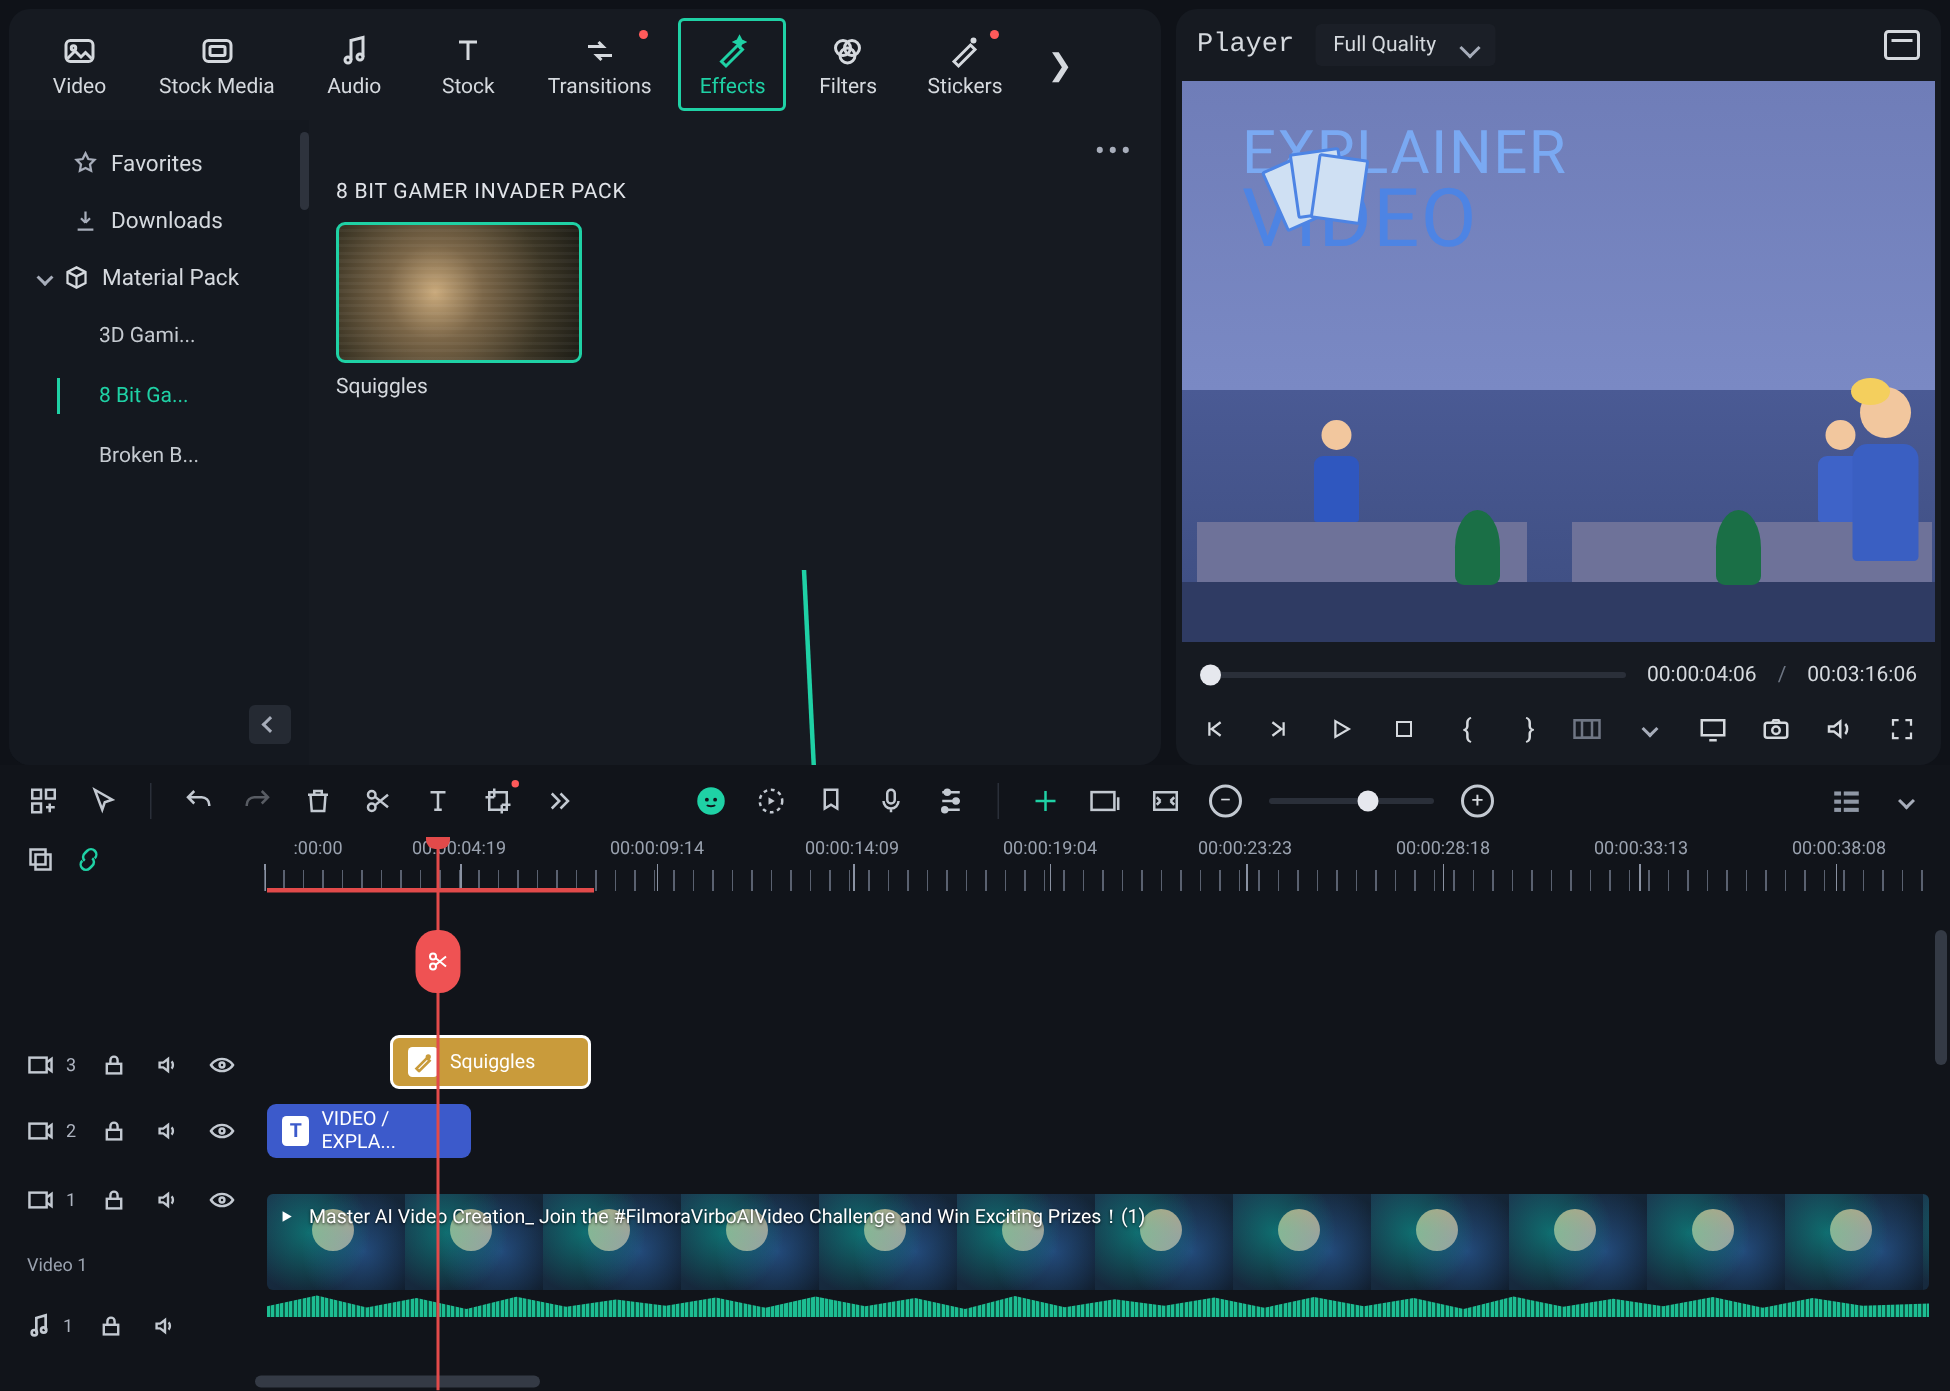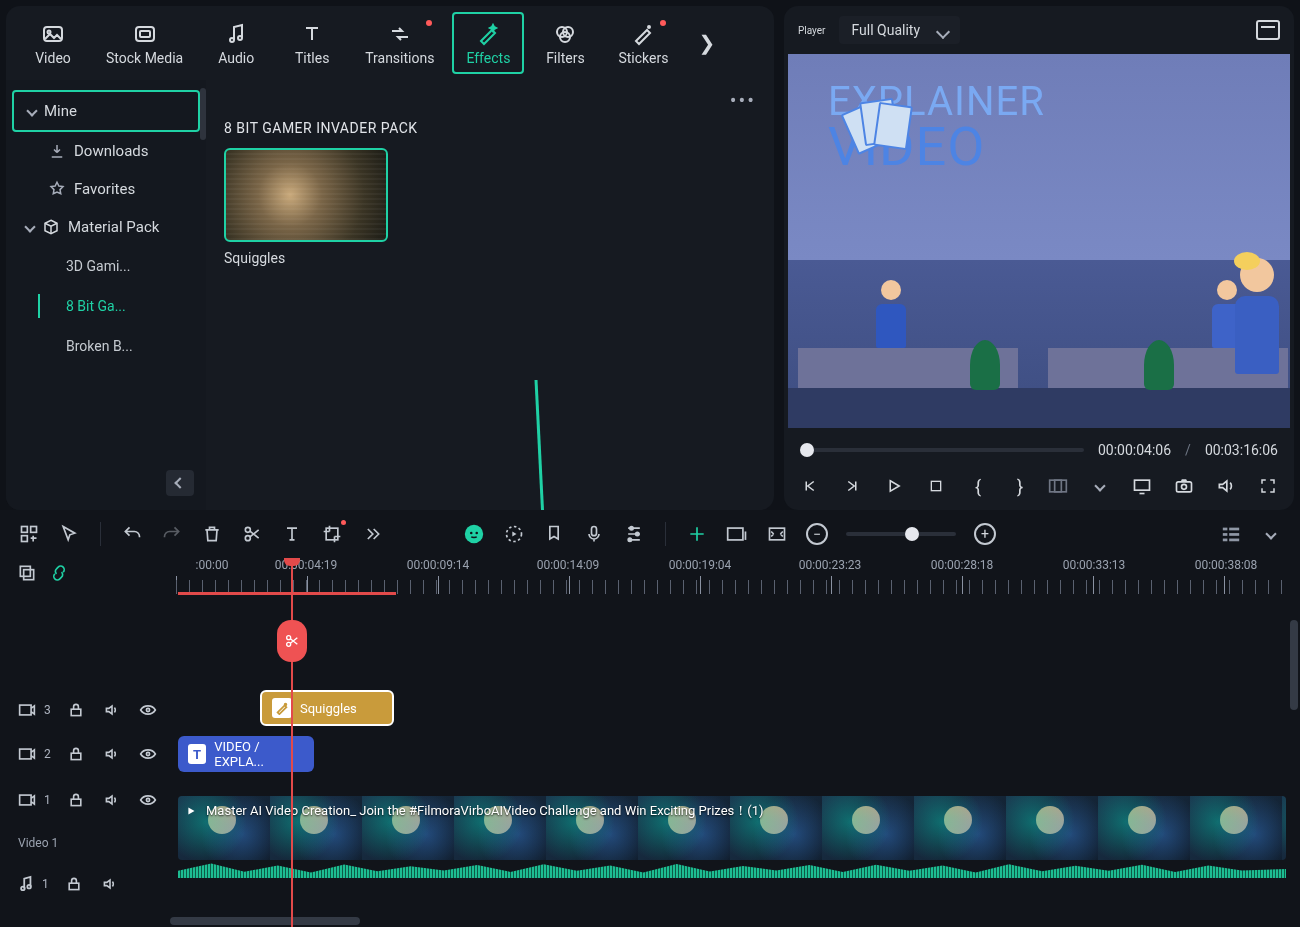--- a/index.html
+++ b/index.html
@@ -40,21 +40,21 @@
 .pack-title { font-size: 14px; letter-spacing: .5px; margin: 28px 0 12px; color: #e1e4e9; }
 .effect-thumb { width: 164px; height: 94px; border: 2px solid #1fd1a5; border-radius: 6px; background: radial-gradient(circle at 40% 50%, #c9a97b 0%, #7a6547 30%, #3a3424 70%, #1c1c16 100%); position: relative; overflow: hidden; }
 .effect-thumb::after { content: ""; position: absolute; inset: 0; background: repeating-linear-gradient(0deg, rgba(255,255,255,.04) 0 2px, transparent 2px 5px); }
 .effect-name { font-size: 14px; margin-top: 8px; }
 
 
 .annot-arrow { position: absolute; left: 320px; top: 300px; pointer-events: none; }
 
 
 .player-header { display: flex; align-items: center; padding: 10px 14px; gap: 14px; }
-.player-header .label { font-size: 10px; }
+.player-header .label { font-size: 18px; font-family: Liberation Mono, monospace; }
 .quality-select { background: #1b1f27; padding: 6px 40px 6px 12px; border-radius: 4px; font-size: 14px; position: relative; cursor: pointer; }
 .quality-select::after { content: ""; position: absolute; right: 12px; top: 11px; width: 8px; height: 8px; border-left: 2px solid #a7adba; border-bottom: 2px solid #a7adba; transform: rotate(-45deg); }
 .player-snapshot { margin-left: auto; width: 24px; height: 20px; border: 2px solid #d5d9de; border-radius: 3px; cursor: pointer; position: relative; }
 .player-snapshot::before { content: ""; position: absolute; left: 3px; right: 3px; top: 4px; bottom: 4px; border-top: 2px solid #d5d9de; }
 
 .preview { flex: 1; margin: 0 4px; background: #6f7db8; position: relative; overflow: hidden; }
 .preview .sky { position: absolute; inset: 0; background: linear-gradient(#6f7db8 0%, #7a89c4 55%, #4a5a94 55%, #3d4d80 100%); }
 .preview .floor { position: absolute; left:0; right:0; bottom:0; height:40px; background:#2f3b63; }
 .preview .desk { position:absolute; bottom:40px; height:40px; background:#6e7299; }
 .preview .desk.d1 { left:10px; width:220px; }
@@ -175,21 +175,21 @@
               </svg>
             </span>
           <span class="tab-label">Audio</span>
         </div>
         <div class="top-tab">
           <span class="tab-icon">
               <svg viewBox="0 0 24 24" width="24" height="24" fill="none" stroke="#d5d9de" stroke-width="2">
                 <path d="M6 6h12M12 6v12"></path>
               </svg>
             </span>
-          <span class="tab-label">Titles</span>
+          <span class="tab-label">Stock</span>
         </div>
         <div class="top-tab">
           <span class="dot"></span>
           <span class="tab-icon">
               <svg viewBox="0 0 24 24" width="24" height="24" fill="none" stroke="#d5d9de" stroke-width="2">
                 <path d="M4 9h10l-3-3M20 15H10l3 3"></path>
               </svg>
             </span>
           <span class="tab-label">Transitions</span>
         </div>
@@ -221,39 +221,35 @@
               </svg>
             </span>
           <span class="tab-label">Stickers</span>
         </div>
         <span class="nav-more">❯</span>
       </div>
 
       <div class="left-body">
         <div class="sidebar">
           <div class="sidebar-scrollbar"></div>
-          <div class="side-item highlighted">
-            <span class="chevron-down"></span>
-            <span>Mine</span>
+          <div class="side-item" style="padding-left:36px">
+            <span>
+                <svg width="18" height="18" viewBox="0 0 24 24" fill="none" stroke="#a7adba" stroke-width="2">
+                  <path d="M12 3l2.5 5 5.5.8-4 4 1 5.6L12 16l-5 2.4 1-5.6-4-4L9.5 8z"></path>
+                </svg>
+              </span>
+            <span>Favorites</span>
           </div>
           <div class="side-item" style="padding-left:36px">
             <span>
                 <svg width="18" height="18" viewBox="0 0 24 24" fill="none" stroke="#a7adba" stroke-width="2">
                   <path d="M12 4v10m0 0l-4-4m4 4l4-4M5 20h14"></path>
                 </svg>
               </span>
             <span>Downloads</span>
-          </div>
-          <div class="side-item" style="padding-left:36px">
-            <span>
-                <svg width="18" height="18" viewBox="0 0 24 24" fill="none" stroke="#a7adba" stroke-width="2">
-                  <path d="M12 3l2.5 5 5.5.8-4 4 1 5.6L12 16l-5 2.4 1-5.6-4-4L9.5 8z"></path>
-                </svg>
-              </span>
-            <span>Favorites</span>
           </div>
           <div class="side-section highlighted">
             <span class="chevron-down"></span>
             <span>
                 <svg width="18" height="18" viewBox="0 0 24 24" fill="none" stroke="#d5d9de" stroke-width="2">
                   <path d="M12 3l8 4v10l-8 4-8-4V7z"></path>
                   <path d="M4 7l8 4 8-4M12 11v10"></path>
                 </svg>
               </span>
             <span>Material Pack</span>

